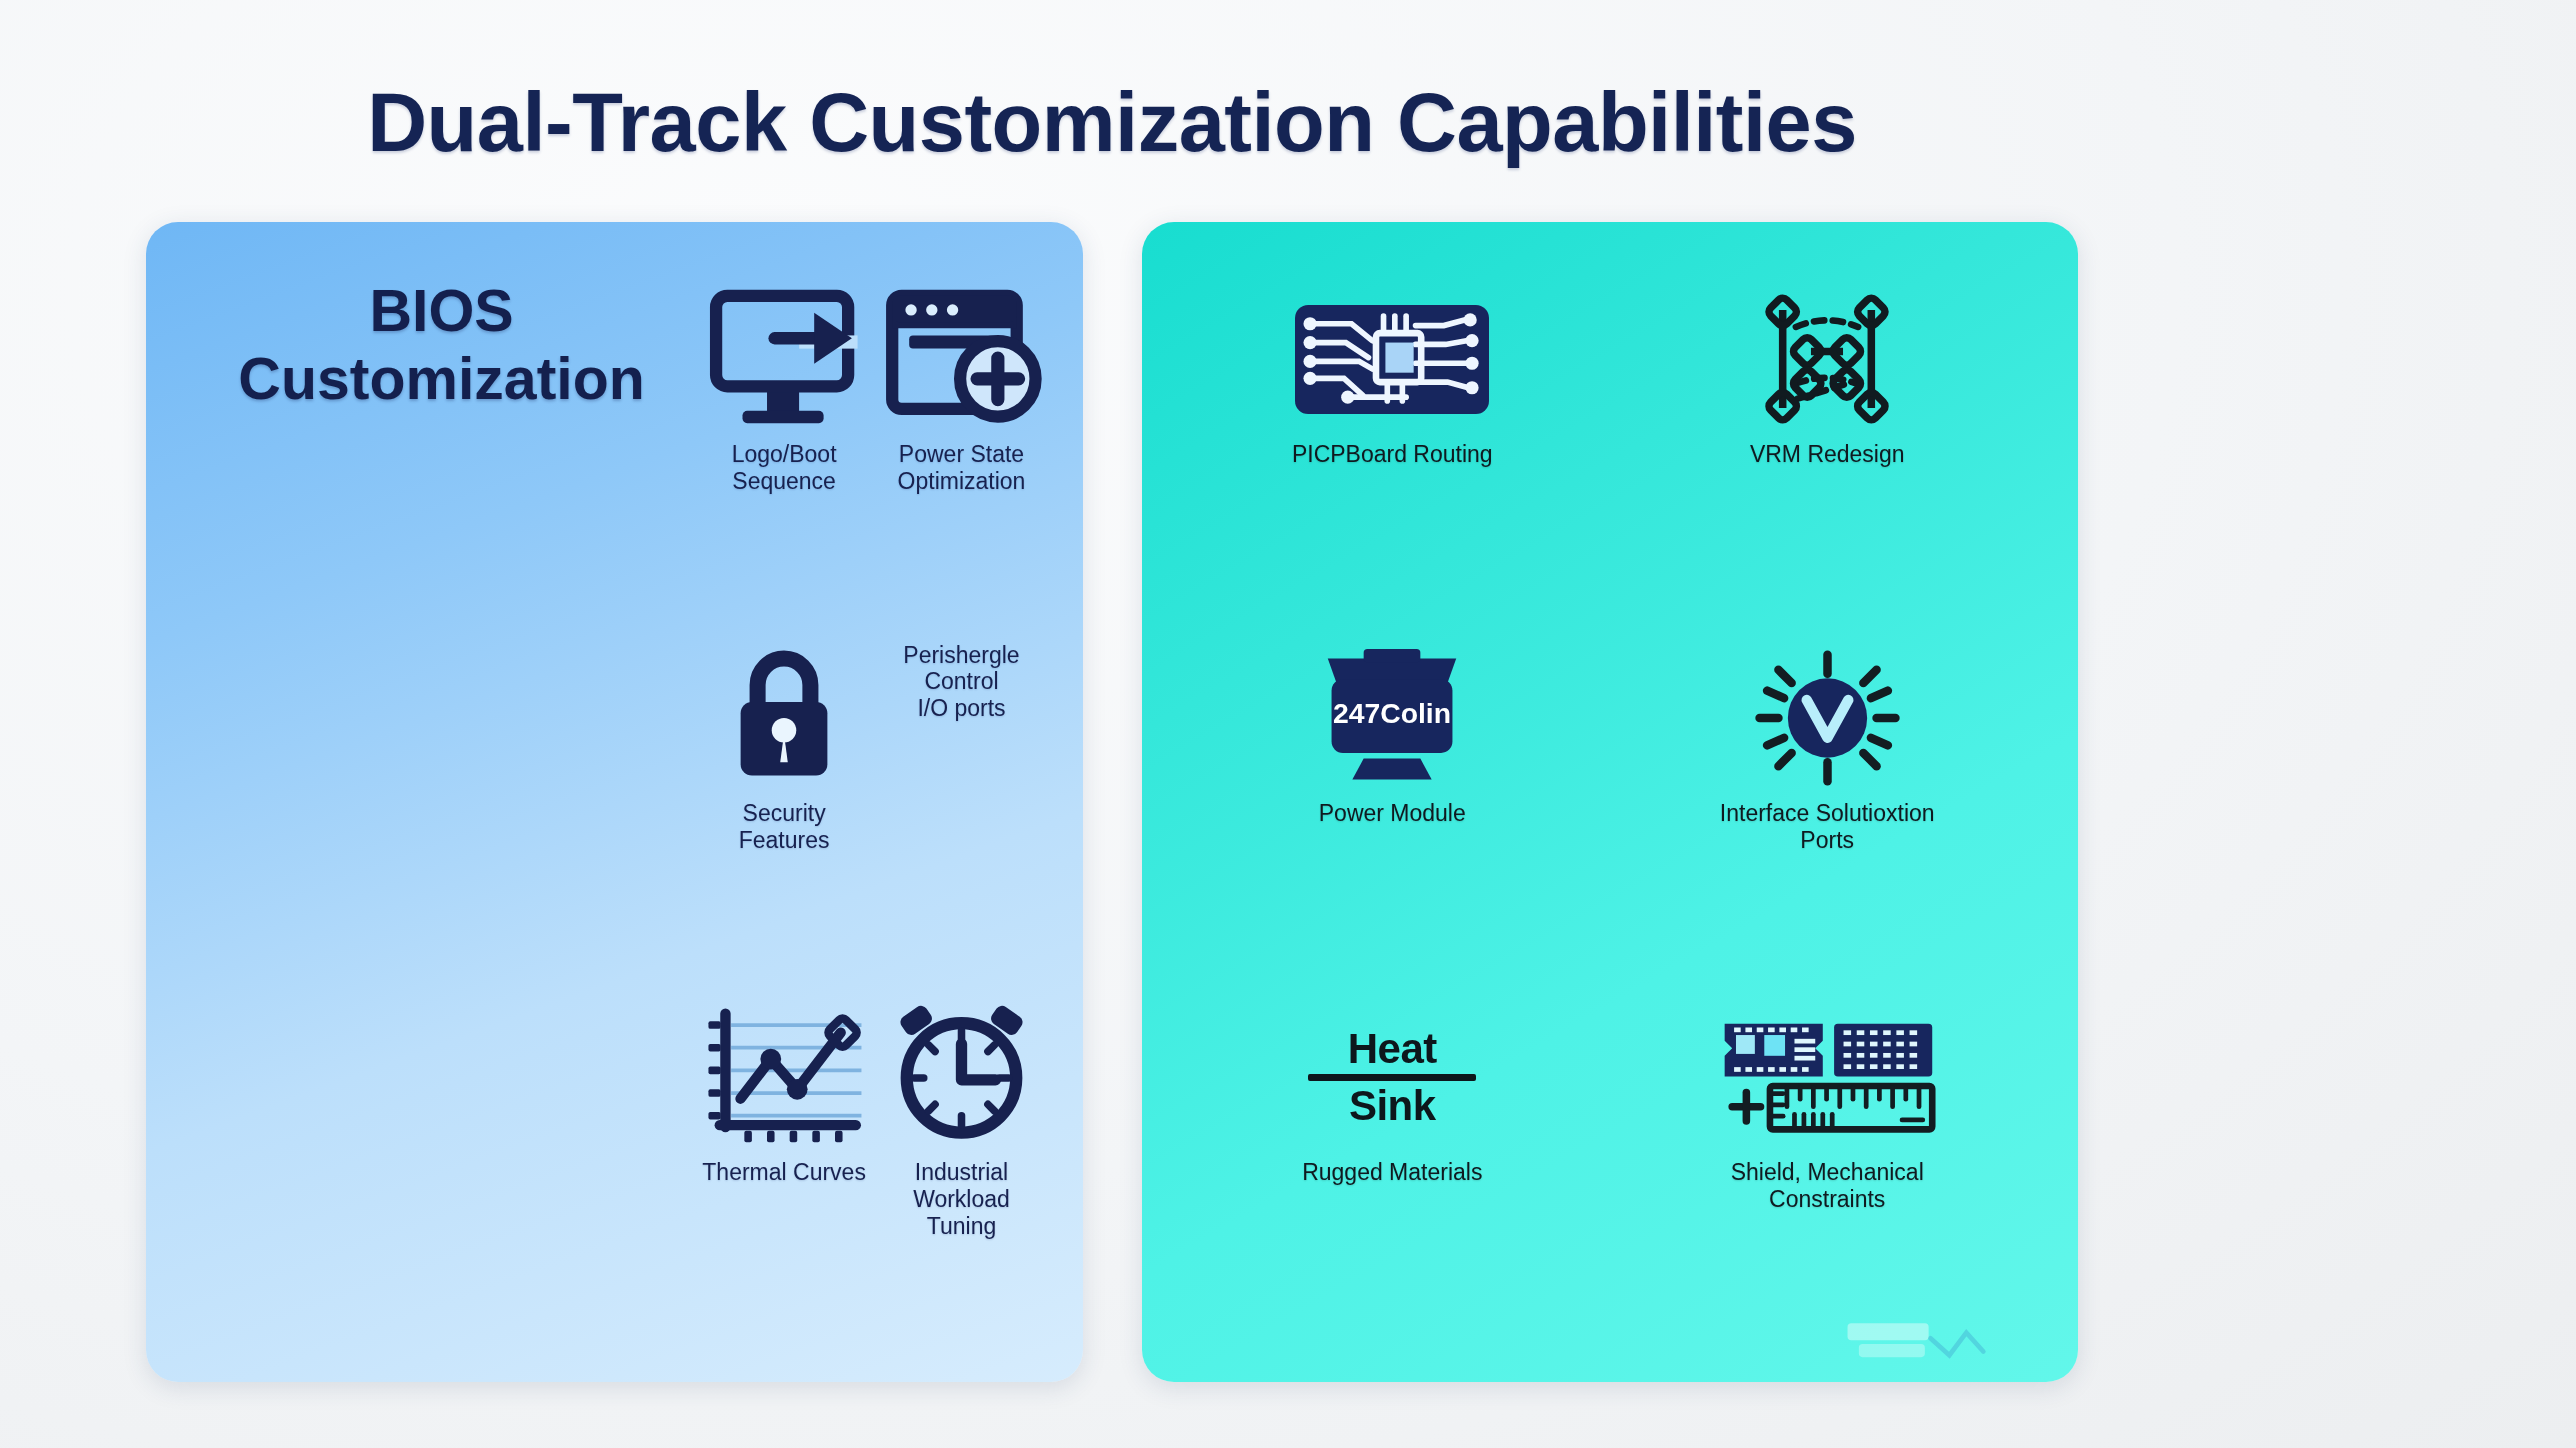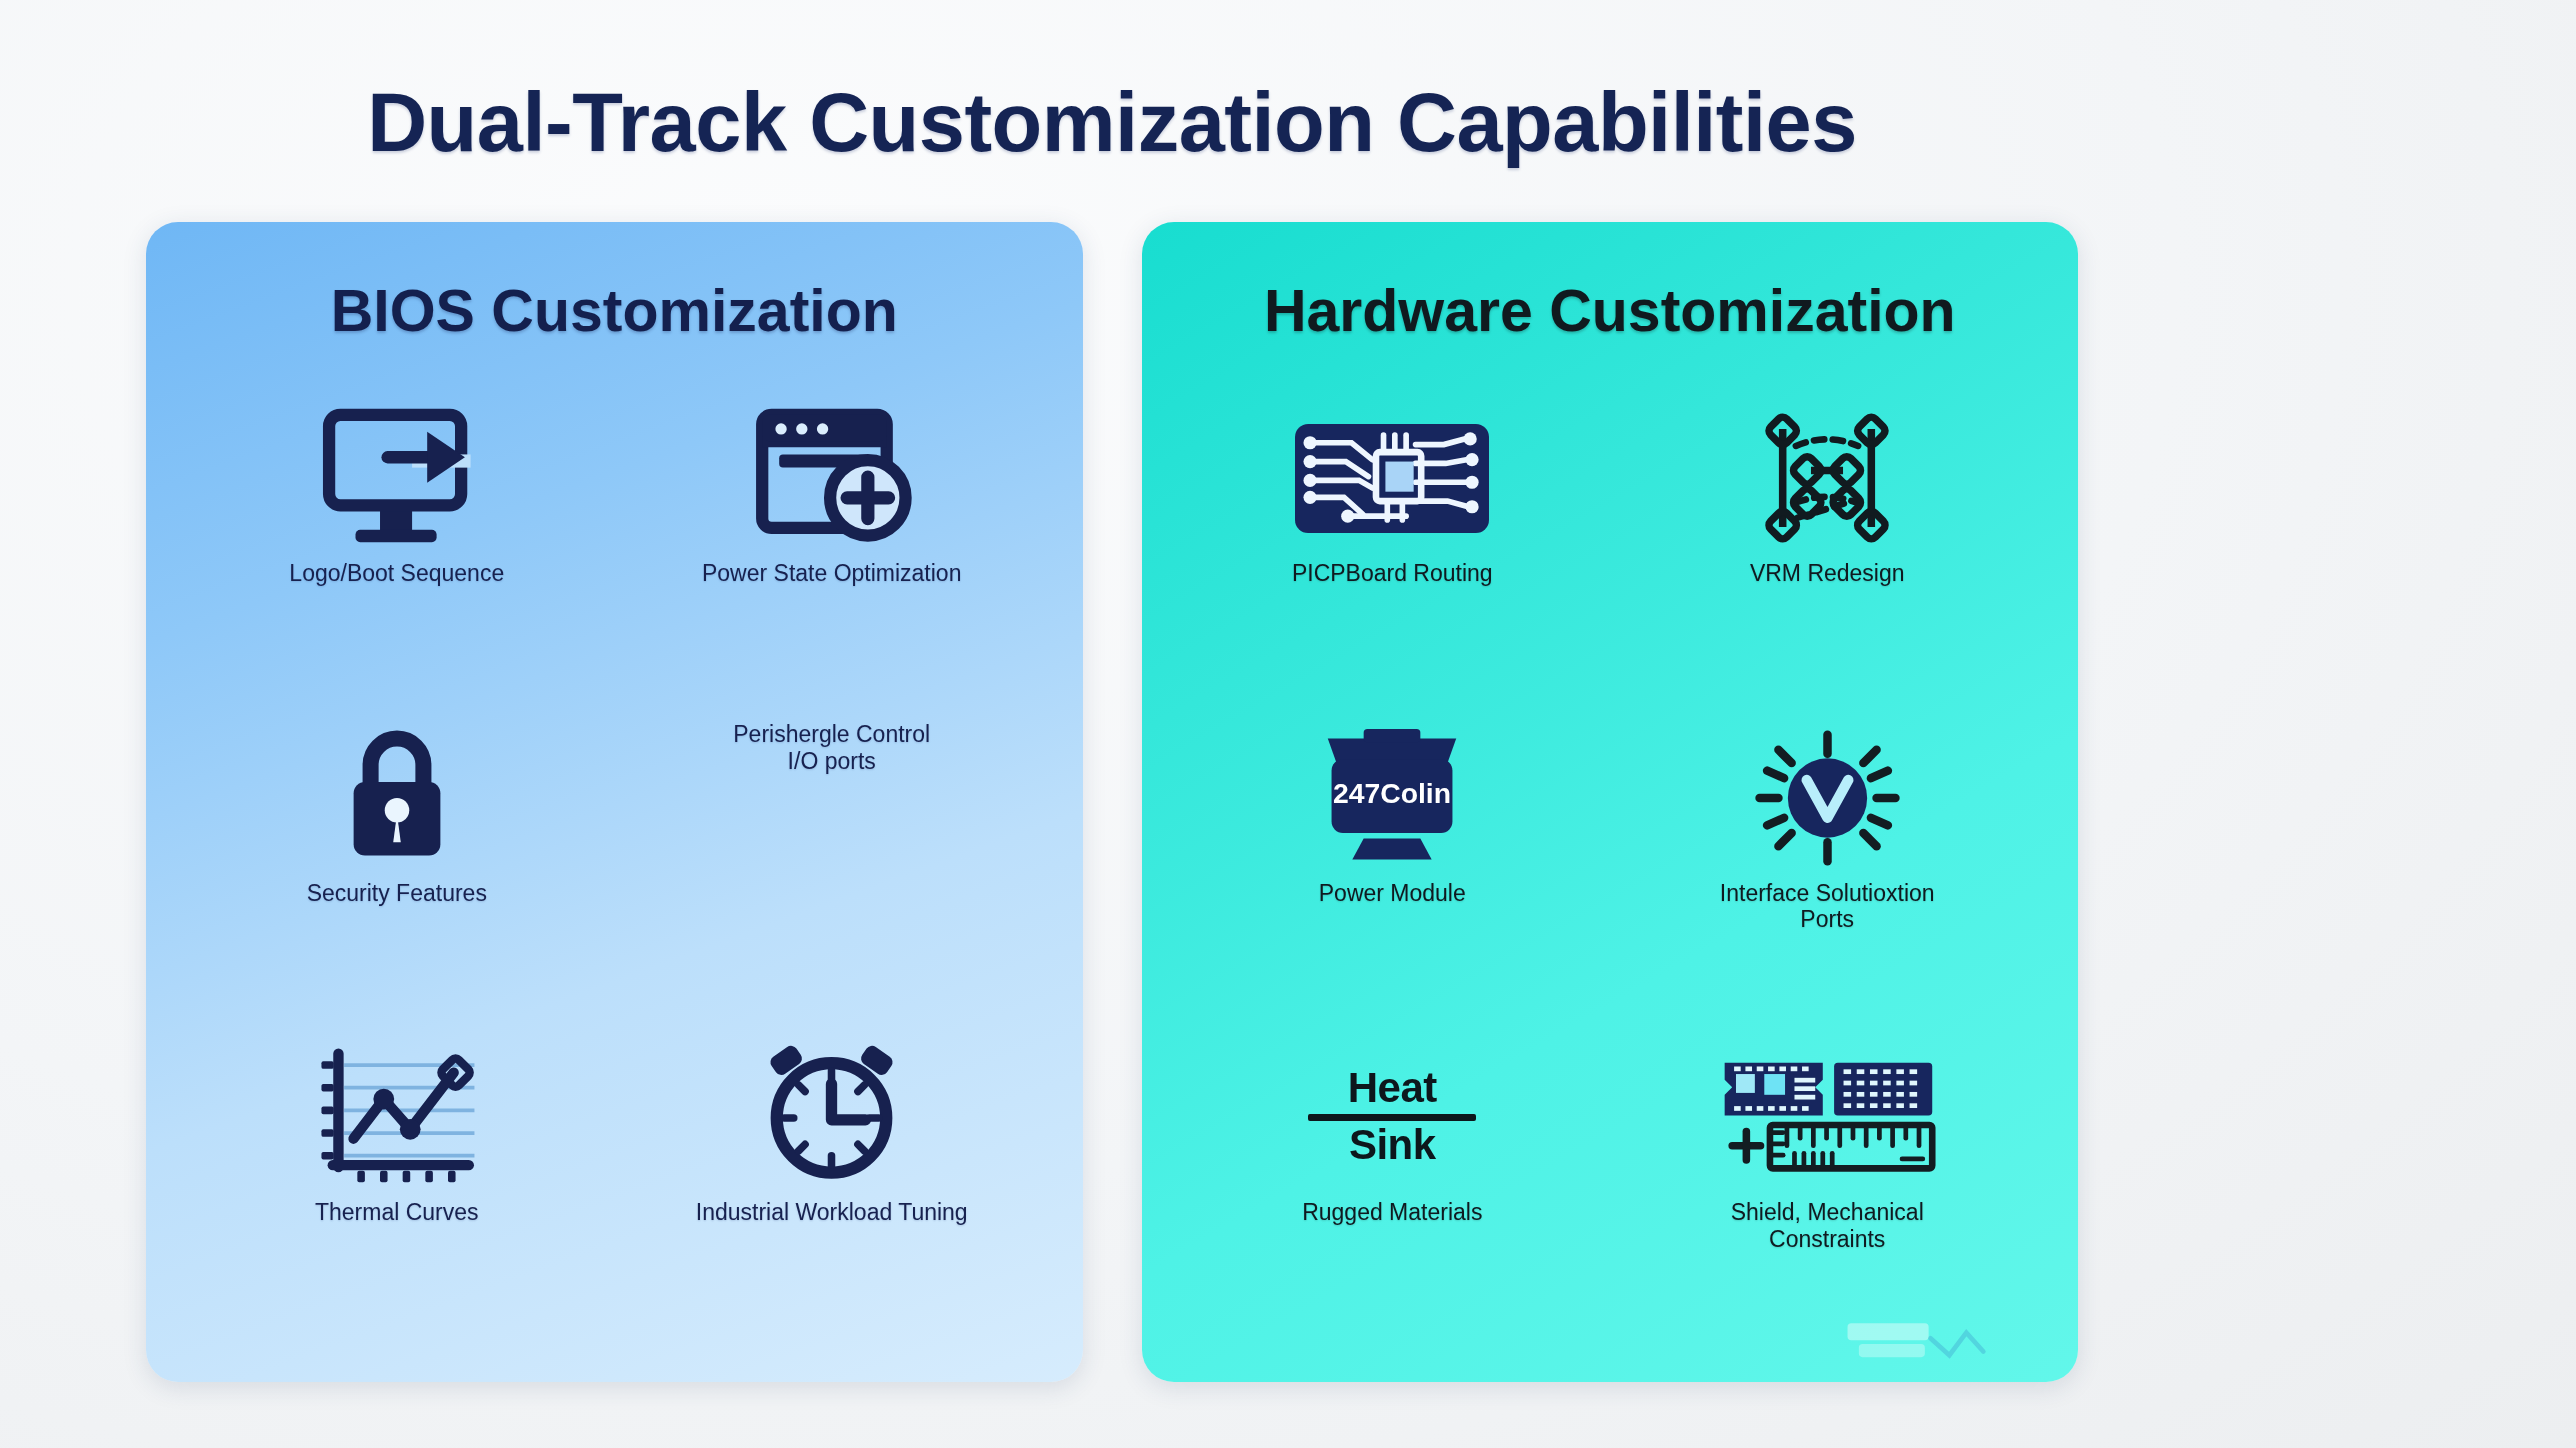--- a/index.html
+++ b/index.html
@@ -57,21 +57,21 @@
     display: flex;
     gap: 59px;
     padding: 0 146px 66px 146px;
   }
 
   .panel {
     flex: 1;
     border-radius: 32px;
     padding: 55px 38px 28px 38px;
     display: flex;
-    flex-direction: column;
+    flex-direction: row;
     box-shadow: 0 5.7px 24.5px rgba(40,60,100,0.13);
     position: relative;
     overflow: hidden;
   }
 
   .panel-bios {
     background: linear-gradient(160deg, #6fb7f5 0%, #8ec8f8 28%, #bcdffb 62%, #d6ecfd 100%);
   }
   .panel-hardware {
     background: linear-gradient(150deg, #18ddd0 0%, #34e7da 30%, #4ef2e6 62%, #62f7ea 100%);
@@ -299,21 +299,20 @@
               <path d="M80 40 V78 H116" fill="none" stroke="#17214f" stroke-width="12" stroke-linecap="round" stroke-linejoin="round"></path>
             </svg>
           </div>
           <div class="cell-label">Industrial Workload Tuning</div>
         </div>
 
       </div>
     </section>
 
     <section class="panel panel-hardware">
-      <h2 class="panel-title">Hardware Customization</h2>
 
       <div class="grid">
 
         <div class="cell">
           <div class="icon-box">
             <svg width="198" height="113" viewBox="0 0 210 120">
               <rect x="2" y="2" width="206" height="116" rx="14" fill="#17265e"></rect>
               <g stroke="#eef6ff" stroke-width="6" fill="none" stroke-linecap="round">
                 <path d="M22 22 H62 L84 40"></path>
                 <path d="M22 42 H56 L80 58"></path>

